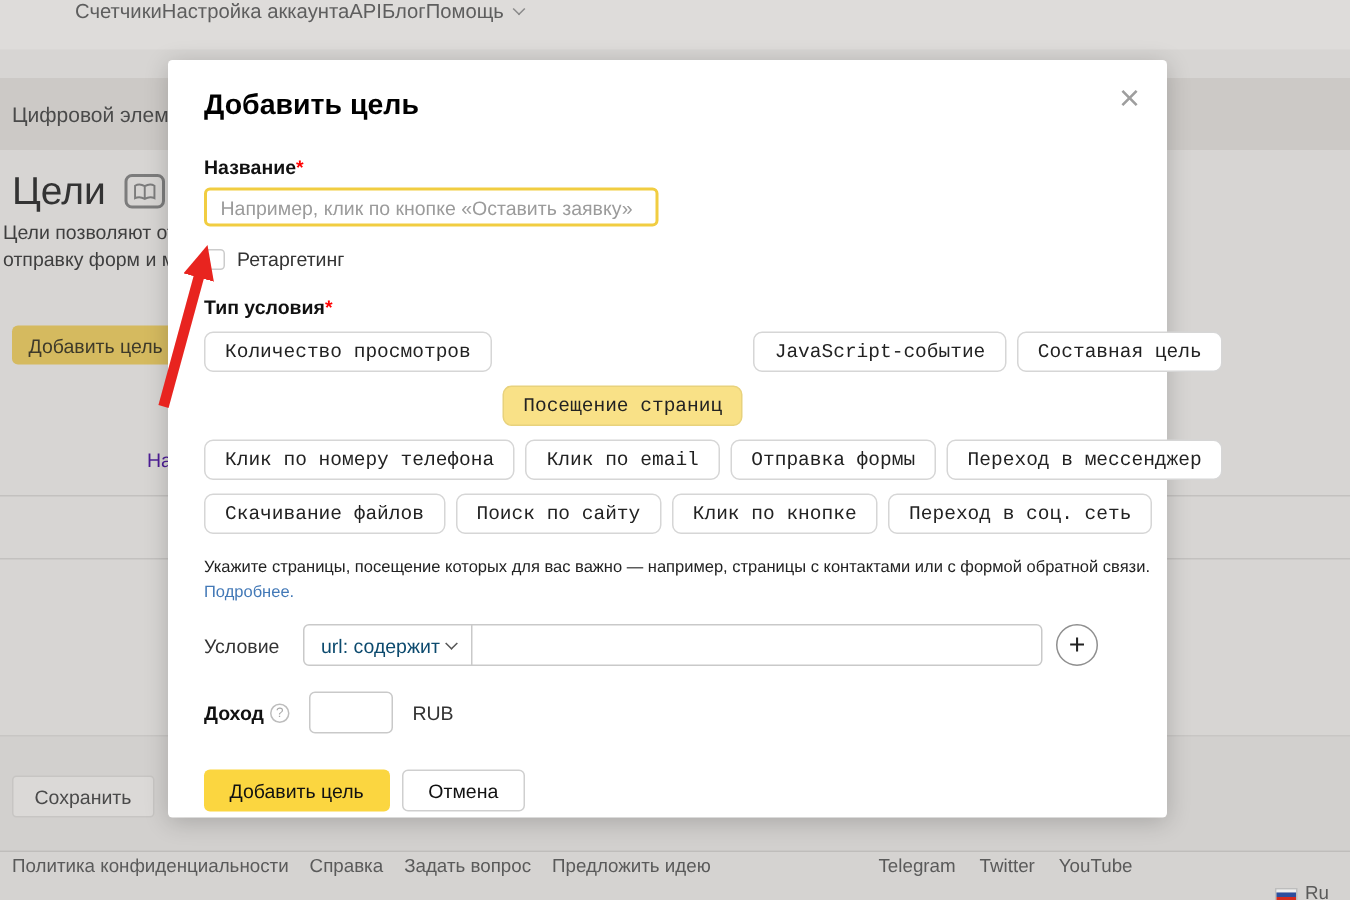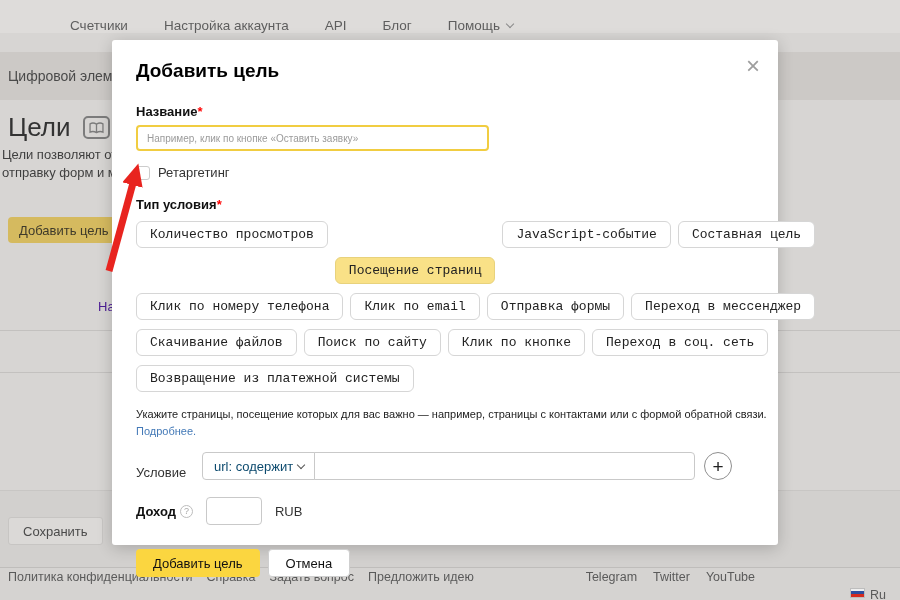--- a/index.html
+++ b/index.html
@@ -8,22 +8,22 @@
     position: relative;
     font-family: "Liberation Sans", sans-serif;
     background: #d7d5d3;
     overflow: hidden;
   }
 
   
   .topnav {
     position: absolute; top: 0; left: 0; right: 0; height: 33px;
     background: #dedcda;
-    display: flex; align-items: flex-end;
-    padding-left: 70px; gap: 36px;
+    display: flex; align-items: flex-start;
+    padding-left: 50px; 
   }
   .nav-item { font-size: 13.5px; color: #5e5e5e; display: flex; align-items: center; gap: 7px; cursor: pointer; white-space: nowrap; }
   .chev-down { width: 6px; height: 6px; border-right: 1.5px solid #8a8a8a; border-bottom: 1.5px solid #8a8a8a; transform: rotate(45deg); margin-top: -4px; }
 
   .header-band {
     position: absolute; top: 52px; left: 0; right: 0; height: 48px;
     background: #ccc9c6; display: flex; align-items: center;
   }
   .header-band-text { font-size: 14px; color: #4a4a4a; padding-left: 8px; width: 112px; white-space: nowrap; overflow: hidden; }
 
@@ -59,21 +59,21 @@
 
   .footer {
     position: absolute; top: 567px; left: 0; right: 0; height: 33px;
     background: #d5d3d1; border-top: 1px solid #bfbdbb;
     display: flex; align-items: center;
     padding: 0 14px 14px 8px; font-size: 12.5px; color: #5a5a5a;
   }
   .footer-links { display: flex; gap: 14px; }
   .footer-links span, .footer-social span { cursor: pointer; white-space: nowrap; }
   .footer-social { display: flex; gap: 16px; margin-left: auto; }
-  .footer-lang { display: flex; align-items: flex-start; gap: 5px; margin-left: 95px; cursor: pointer; margin-top: 35px; }
+  .footer-lang { display: flex; align-items: flex-end; gap: 5px; margin-left: 95px; cursor: pointer; margin-top: 35px; }
   .flag { width: 15px; height: 10px; display: flex; flex-direction: column; border: 0.5px solid #bdbdbd; }
   .flag div { flex: 1; }
   .flag .w { background: #efefef; }
   .flag .b { background: #2d4e9e; }
   .flag .r { background: #d52b1e; }
 
   
   .modal {
     position: absolute; left: 112px; top: 40px; width: 666px; height: 505px;
     background: #ffffff; border-radius: 3px;
@@ -86,23 +86,23 @@
     position: absolute; top: 14px; right: 18px;
     font-size: 24px; color: #9e9e9e; line-height: 1; cursor: pointer;
     font-weight: normal;
   }
   .field-label { font-size: 13px; font-weight: bold; color: #111; }
   .lbl-name { display: block; margin-top: 22px; }
   .req { color: #f00; }
 
   .name-input {
     display: block; margin-top: 6px;
-    width: 353px; height: 26px;
+    width: 303px; height: 26px;
     border: 2px solid #f1cd41; border-radius: 4px;
-    padding: 0 9px; font-size: 10px; color: #333;
+    padding: 0 9px; font-size: 13px; color: #333;
     font-family: inherit; outline: none;
   }
   .name-input::placeholder { color: #9b9b9b; }
 
   .checkbox-row { display: flex; align-items: center; gap: 8px; margin-top: 14px; }
   .checkbox { width: 14px; height: 14px; border: 1px solid #ccc; border-radius: 3px; background: #fff; cursor: pointer; }
   .checkbox-label { font-size: 13px; color: #333; cursor: pointer; }
 
   .lbl-type { display: block; margin-top: 17px; }
 
@@ -112,21 +112,21 @@
     height: 27px; padding: 0 13px;
     border: 1px solid #d6d6d6; border-radius: 6px; background: #fff;
     font-size: 13px; color: #222; font-family: Liberation Mono, monospace;
     display: flex; align-items: center; cursor: pointer; white-space: nowrap;
   }
   .type-btn.selected { background: #f9e187; border-color: #e8d27c; margin-top: 36px; }
 
   .modal-desc { margin-top: 14px; font-size: 11px; color: #222; line-height: 17px; width: 632px; }
   .link { color: #4379b7; cursor: pointer; }
 
-  .cond-row { display: flex; align-items: flex-end; margin-top: 12px; }
+  .cond-row { display: flex; align-items: center; margin-top: 12px; }
   .cond-label { font-size: 13px; color: #333; width: 66px; }
   .cond-select {
     width: 113px; height: 28px; border: 1px solid #c9c9c9; border-radius: 4px 0 0 4px;
     display: flex; align-items: center; justify-content: space-between;
     padding: 0 10px 0 11px; font-size: 13px; color: #0c4a6e; cursor: pointer; background: #fff;
   }
   .cond-select .chev-down { border-color: #555; margin-top: -2px; }
   .cond-input {
     width: 381px; height: 28px; margin-left: -1px;
     border: 1px solid #c9c9c9; border-radius: 0 4px 4px 0;
@@ -285,24 +285,20 @@
         <button class="type-btn">Отправка формы</button>
         <button class="type-btn">Переход в мессенджер</button>
       </div>
     <div class="type-row">
 
     <button class="type-btn">Скачивание файлов</button>
         <button class="type-btn">Поиск по сайту</button>
         <button class="type-btn">Клик по кнопке</button>
         <button class="type-btn">Переход в соц. сеть</button>
       </div>
-    <div class="type-row">
-
-    <button class="type-btn">Возвращение из платежной системы</button>
-      </div>
   </div>
 
   <div class="modal-desc">
     <span>Укажите страницы, посещение которых для вас важно — например, страницы с контактами или с формой обратной связи.</span>
     <span class="link">Подробнее.</span>
   </div>
 
   <div class="cond-row">
     <span class="cond-label">Условие</span>
     <div class="cond-select">

